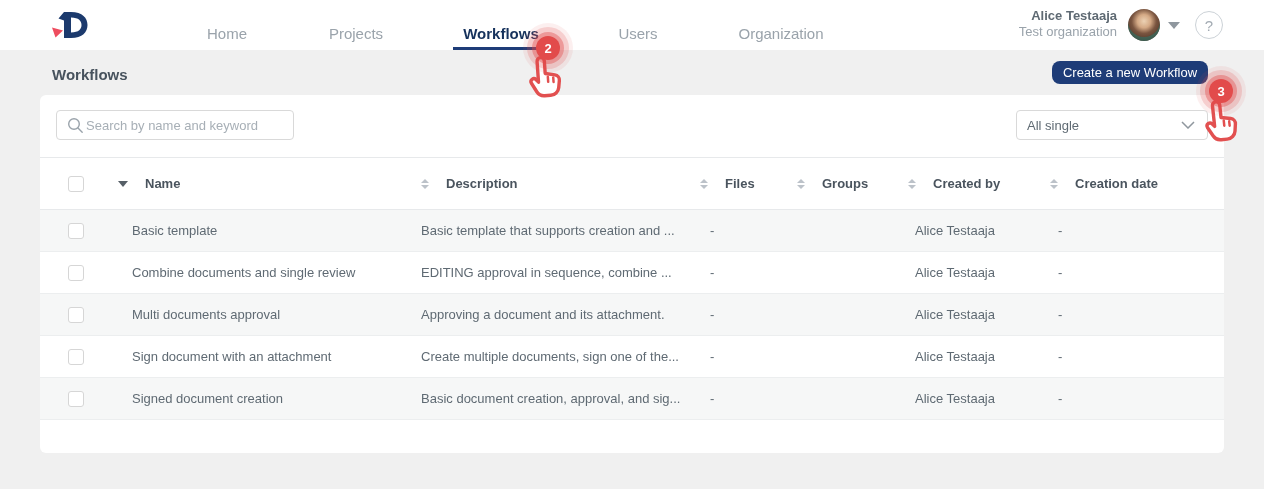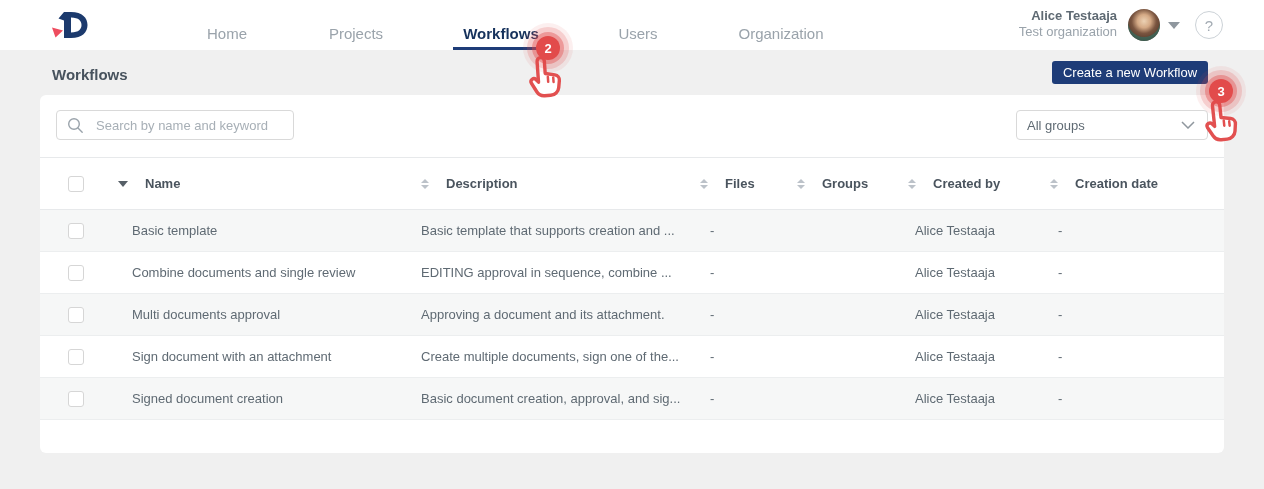--- a/index.html
+++ b/index.html
@@ -34,30 +34,30 @@
   }
   .help-btn {
     position:absolute; right:41px; top:11px; width:28px; height:28px; border-radius:50%;
     border:1.5px solid #ccd2d7; background:#fff; color:#a3abb3;
     font-size:15px; display:flex; align-items:center; justify-content:center; cursor:pointer;
   }
   
   .page-title { position:absolute; left:52px; top:66px; font-size:15px; font-weight:bold; color:#47525d; }
   .create-btn {
     position:absolute; left:1052px; top:61px; width:156px; height:23px;
-    background:#1e3c78; color:#ffffff; border:none; border-radius:3px;
+    background:#1e3c78; color:#ffffff; border:none; border-radius:8px;
     font-size:13px; font-family:"Liberation Sans",sans-serif; cursor:pointer;
     display:flex; align-items:center; justify-content:center; white-space:nowrap;
   }
   
   .card { position:absolute; left:40px; top:95px; width:1184px; height:358px; background:#ffffff; border-radius:6px; }
   .search-box {
     position:absolute; left:16px; top:15px; width:238px; height:30px;
     border:1px solid #d9d9d9; border-radius:4px; background:#fff;
-    display:flex; align-items:center; padding-left:10px; gap:12px;justify-content:space-between;
+    display:flex; align-items:center; padding-left:10px; gap:2px;justify-content:space-between;
   }
   .search-box input {
     border:none; outline:none; flex:1; font-size:13px; color:#5f6a73;
     font-family:"Liberation Sans",sans-serif; background:transparent;
   }
   .search-box input::placeholder { color:#a7afb6; }
   .group-select {
     position:absolute; left:976px; top:15px; width:192px; height:30px;
     border:1px solid #d9d9d9; border-radius:4px; background:#fff;
     display:flex; align-items:center; justify-content:space-between;
@@ -149,21 +149,21 @@
 
   <div class="search-box">
     <svg width="17" height="17" viewBox="0 0 17 17">
       <circle cx="7" cy="7" r="5.3" fill="none" stroke="#9aa3ab" stroke-width="1.4"></circle>
       <line x1="11" y1="11" x2="15.2" y2="15.2" stroke="#9aa3ab" stroke-width="1.4" stroke-linecap="round"></line>
     </svg>
     <input type="text" placeholder="Search by name and keyword" style="">
   </div>
 
   <div class="group-select">
-    <span>All groups</span>
+    <span>All single</span>
     <svg width="14" height="8" viewBox="0 0 14 8">
       <polyline points="1,1 7,7 13,1" fill="none" stroke="#8f979e" stroke-width="1.5"></polyline>
     </svg>
   </div>
 
   <div class="table">
 
     <div class="thead">
       <div class="cell c-check">
           <div class="checkbox"></div>

